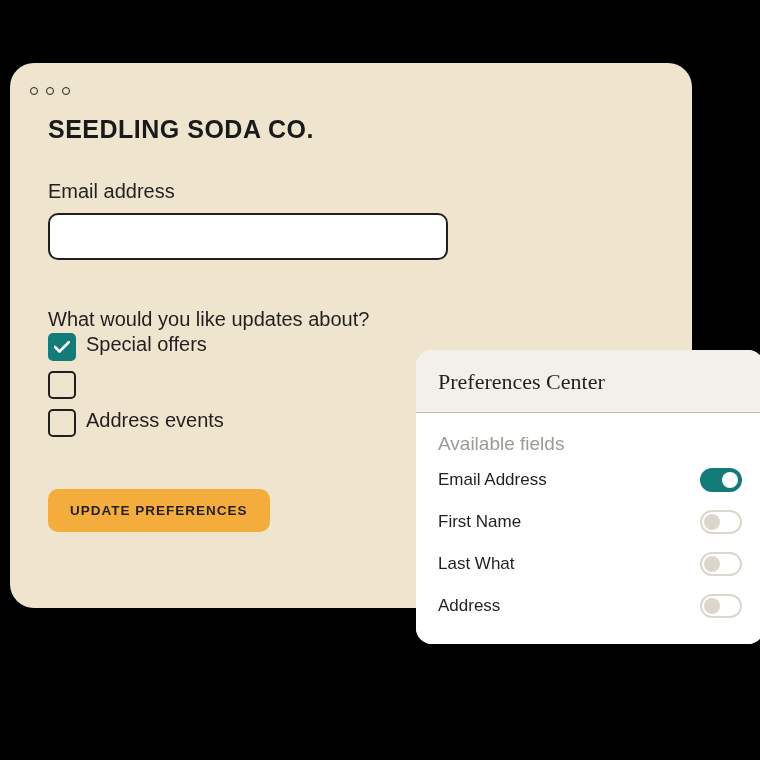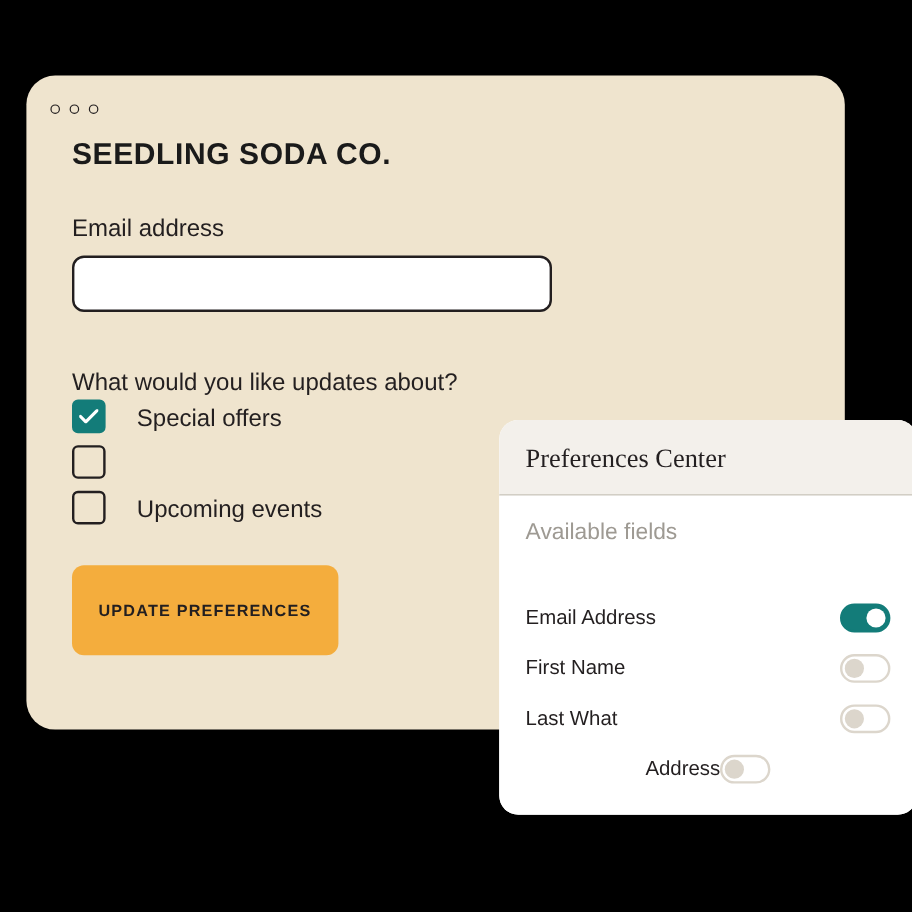--- a/index.html
+++ b/index.html
@@ -9,21 +9,21 @@
       background: #000;
       position: relative;
       font-family: -apple-system, Helvetica, Arial, sans-serif;
       overflow: hidden;
     }
 
     
     .browser-window {
       position: absolute;
       top: 63px;
-      left: 22px;
+      left: 10px;
       width: 682px;
       height: 545px;
       background: #efe4ce;
       border-radius: 24px;
       padding: 24px 38px 38px 38px;
     }
     .window-controls {
       display: flex;
       gap: 8px;
       margin-bottom: 20px;
@@ -60,22 +60,22 @@
       font-size: 18px;
     }
     .checkbox-heading {
       font-size: 20px;
       color: #231f20;
       margin-top: 48px;
       margin-bottom: 2px;
     }
     .checkbox-row {
       display: flex;
-      align-items: flex-end;
-      gap: 26px;
+      align-items: flex-start;
+      gap: 10px;
       margin-bottom: 10px;
     }
     .checkbox-box {
       width: 28px;
       height: 28px;
       border: 2.5px solid #231f20;
       border-radius: 5px;
       display: flex;
       align-items: center;
       justify-content: center;
@@ -87,25 +87,25 @@
     }
     .checkmark {
       width: 16px;
       height: 12px;
     }
     .checkbox-label {
       font-size: 20px;
       color: #231f20;
     }
     .update-button {
-      margin-top: 24px;
+      margin-top: 42px;
       background: #f4ad3d;
       border: none;
       border-radius: 10px;
-      padding: 30px 22px;
+      padding: 14px 22px;
       font-family: Arial Black, Arial, sans-serif;
       font-weight: 900;
       font-size: 13.5px;
       letter-spacing: 1px;
       color: #231f20;
       text-transform: uppercase;
       cursor: pointer;
     }
 
     
@@ -129,29 +129,29 @@
       font-size: 22px;
       color: #231f20;
     }
     .pref-body {
       padding: 20px 22px 26px 22px;
       background: #fff;
     }
     .available-label {
       font-size: 19px;
       color: #9e9a93;
-      margin-bottom: 48px;
+      margin-bottom: 13px;
     }
     .field-row {
       display: flex;
       align-items: center;
       justify-content: space-between;
       margin-bottom: 18px;
     }
-    .field-row:last-child { margin-bottom: 0; justify-content: center; }
+    .field-row:last-child { margin-bottom: 0; }
     .field-text {
       font-size: 17px;
       color: #231f20;
       font-weight: 500;
     }
     .toggle {
       width: 42px;
       height: 24px;
       border-radius: 12px;
       position: relative;
@@ -206,21 +206,21 @@
     </span>
     <span class="checkbox-label">Special offers</span>
   </div>
 
   <div class="checkbox-row">
     <span class="checkbox-box"></span>
   </div>
 
   <div class="checkbox-row">
     <span class="checkbox-box"></span>
-    <span class="checkbox-label">Upcoming events</span>
+    <span class="checkbox-label">Address events</span>
   </div>
 
   <button class="update-button">UPDATE PREFERENCES</button>
 </div>
 
 <div class="pref-panel">
   <div class="pref-header">
     <div class="pref-title">Preferences Center</div>
   </div>
   <div class="pref-body">

